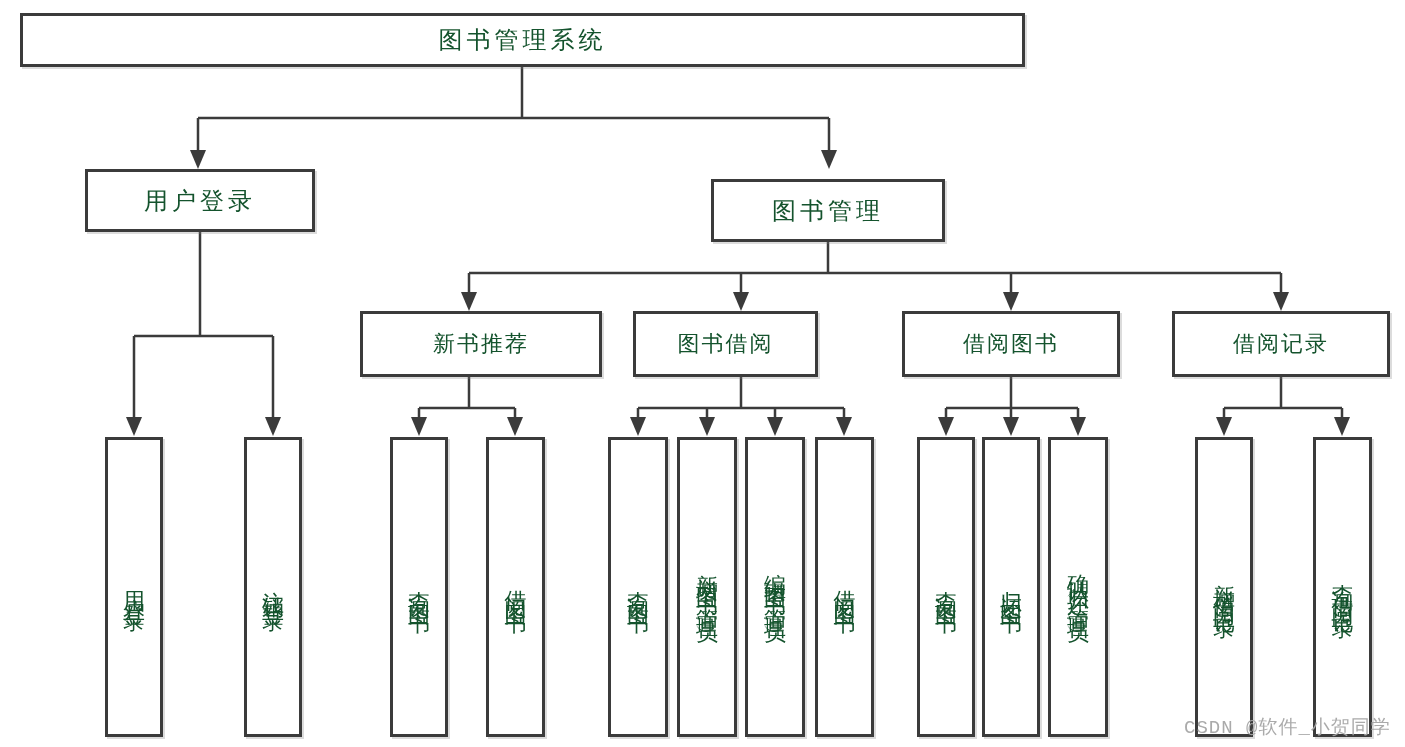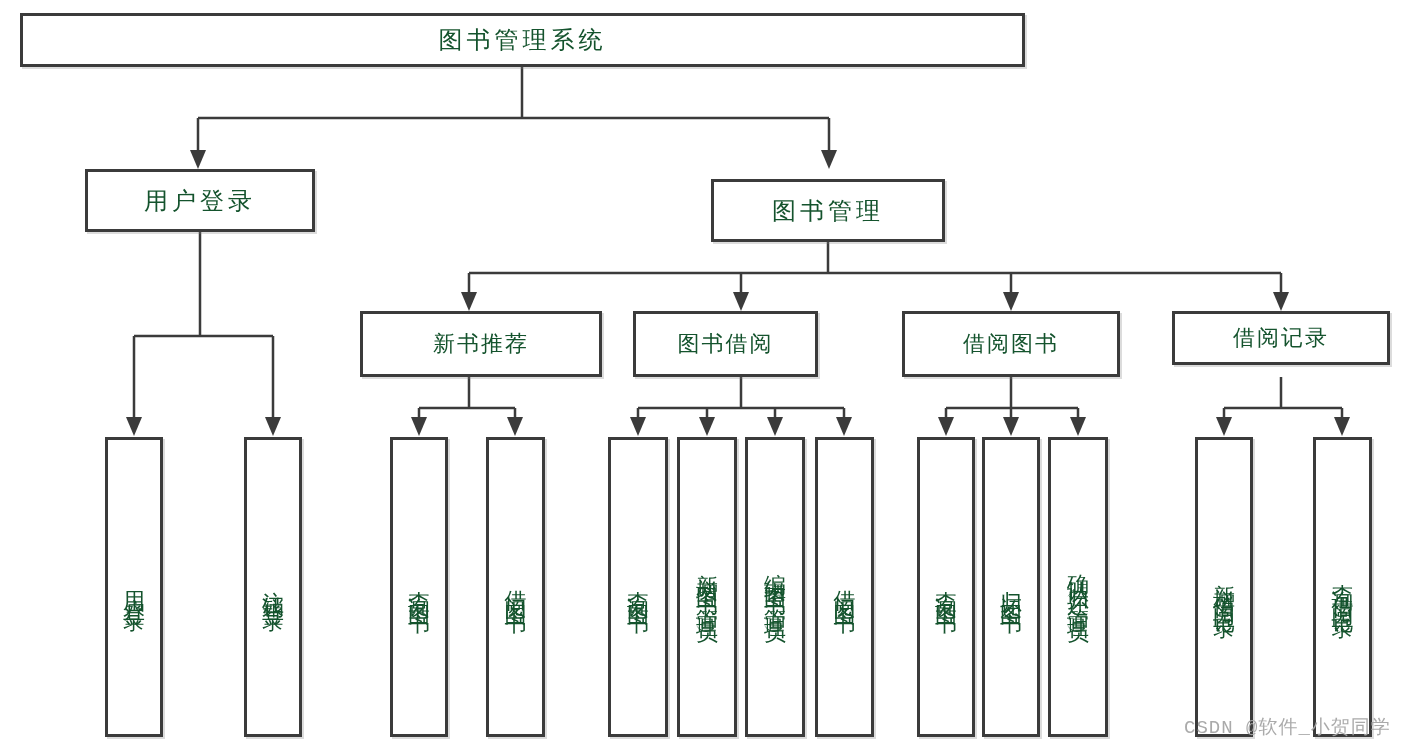--- a/index.html
+++ b/index.html
@@ -95,21 +95,21 @@
 
   <div class="node h-md" style="left:360px;top:311px;width:242px;height:66px;">
     <span>新书推荐</span>
   </div>
   <div class="node h-md" style="left:633px;top:311px;width:185px;height:66px;">
     <span>图书借阅</span>
   </div>
   <div class="node h-md" style="left:902px;top:311px;width:218px;height:66px;">
     <span>借阅图书</span>
   </div>
-  <div class="node h-md" style="left:1172px;top:311px;width:218px;height:54px;">
+  <div class="node h-md" style="left:1172px;top:311px;width:218px;height:66px;">
     <span>借阅记录</span>
   </div>
 
   <div class="node leaf" style="left:105px;top:437px;width:58px;height:300px;">
     <span class="vtext">用户登录</span>
   </div>
   <div class="node leaf" style="left:244px;top:437px;width:58px;height:300px;">
     <span class="vtext">注销登录</span>
   </div>
 

